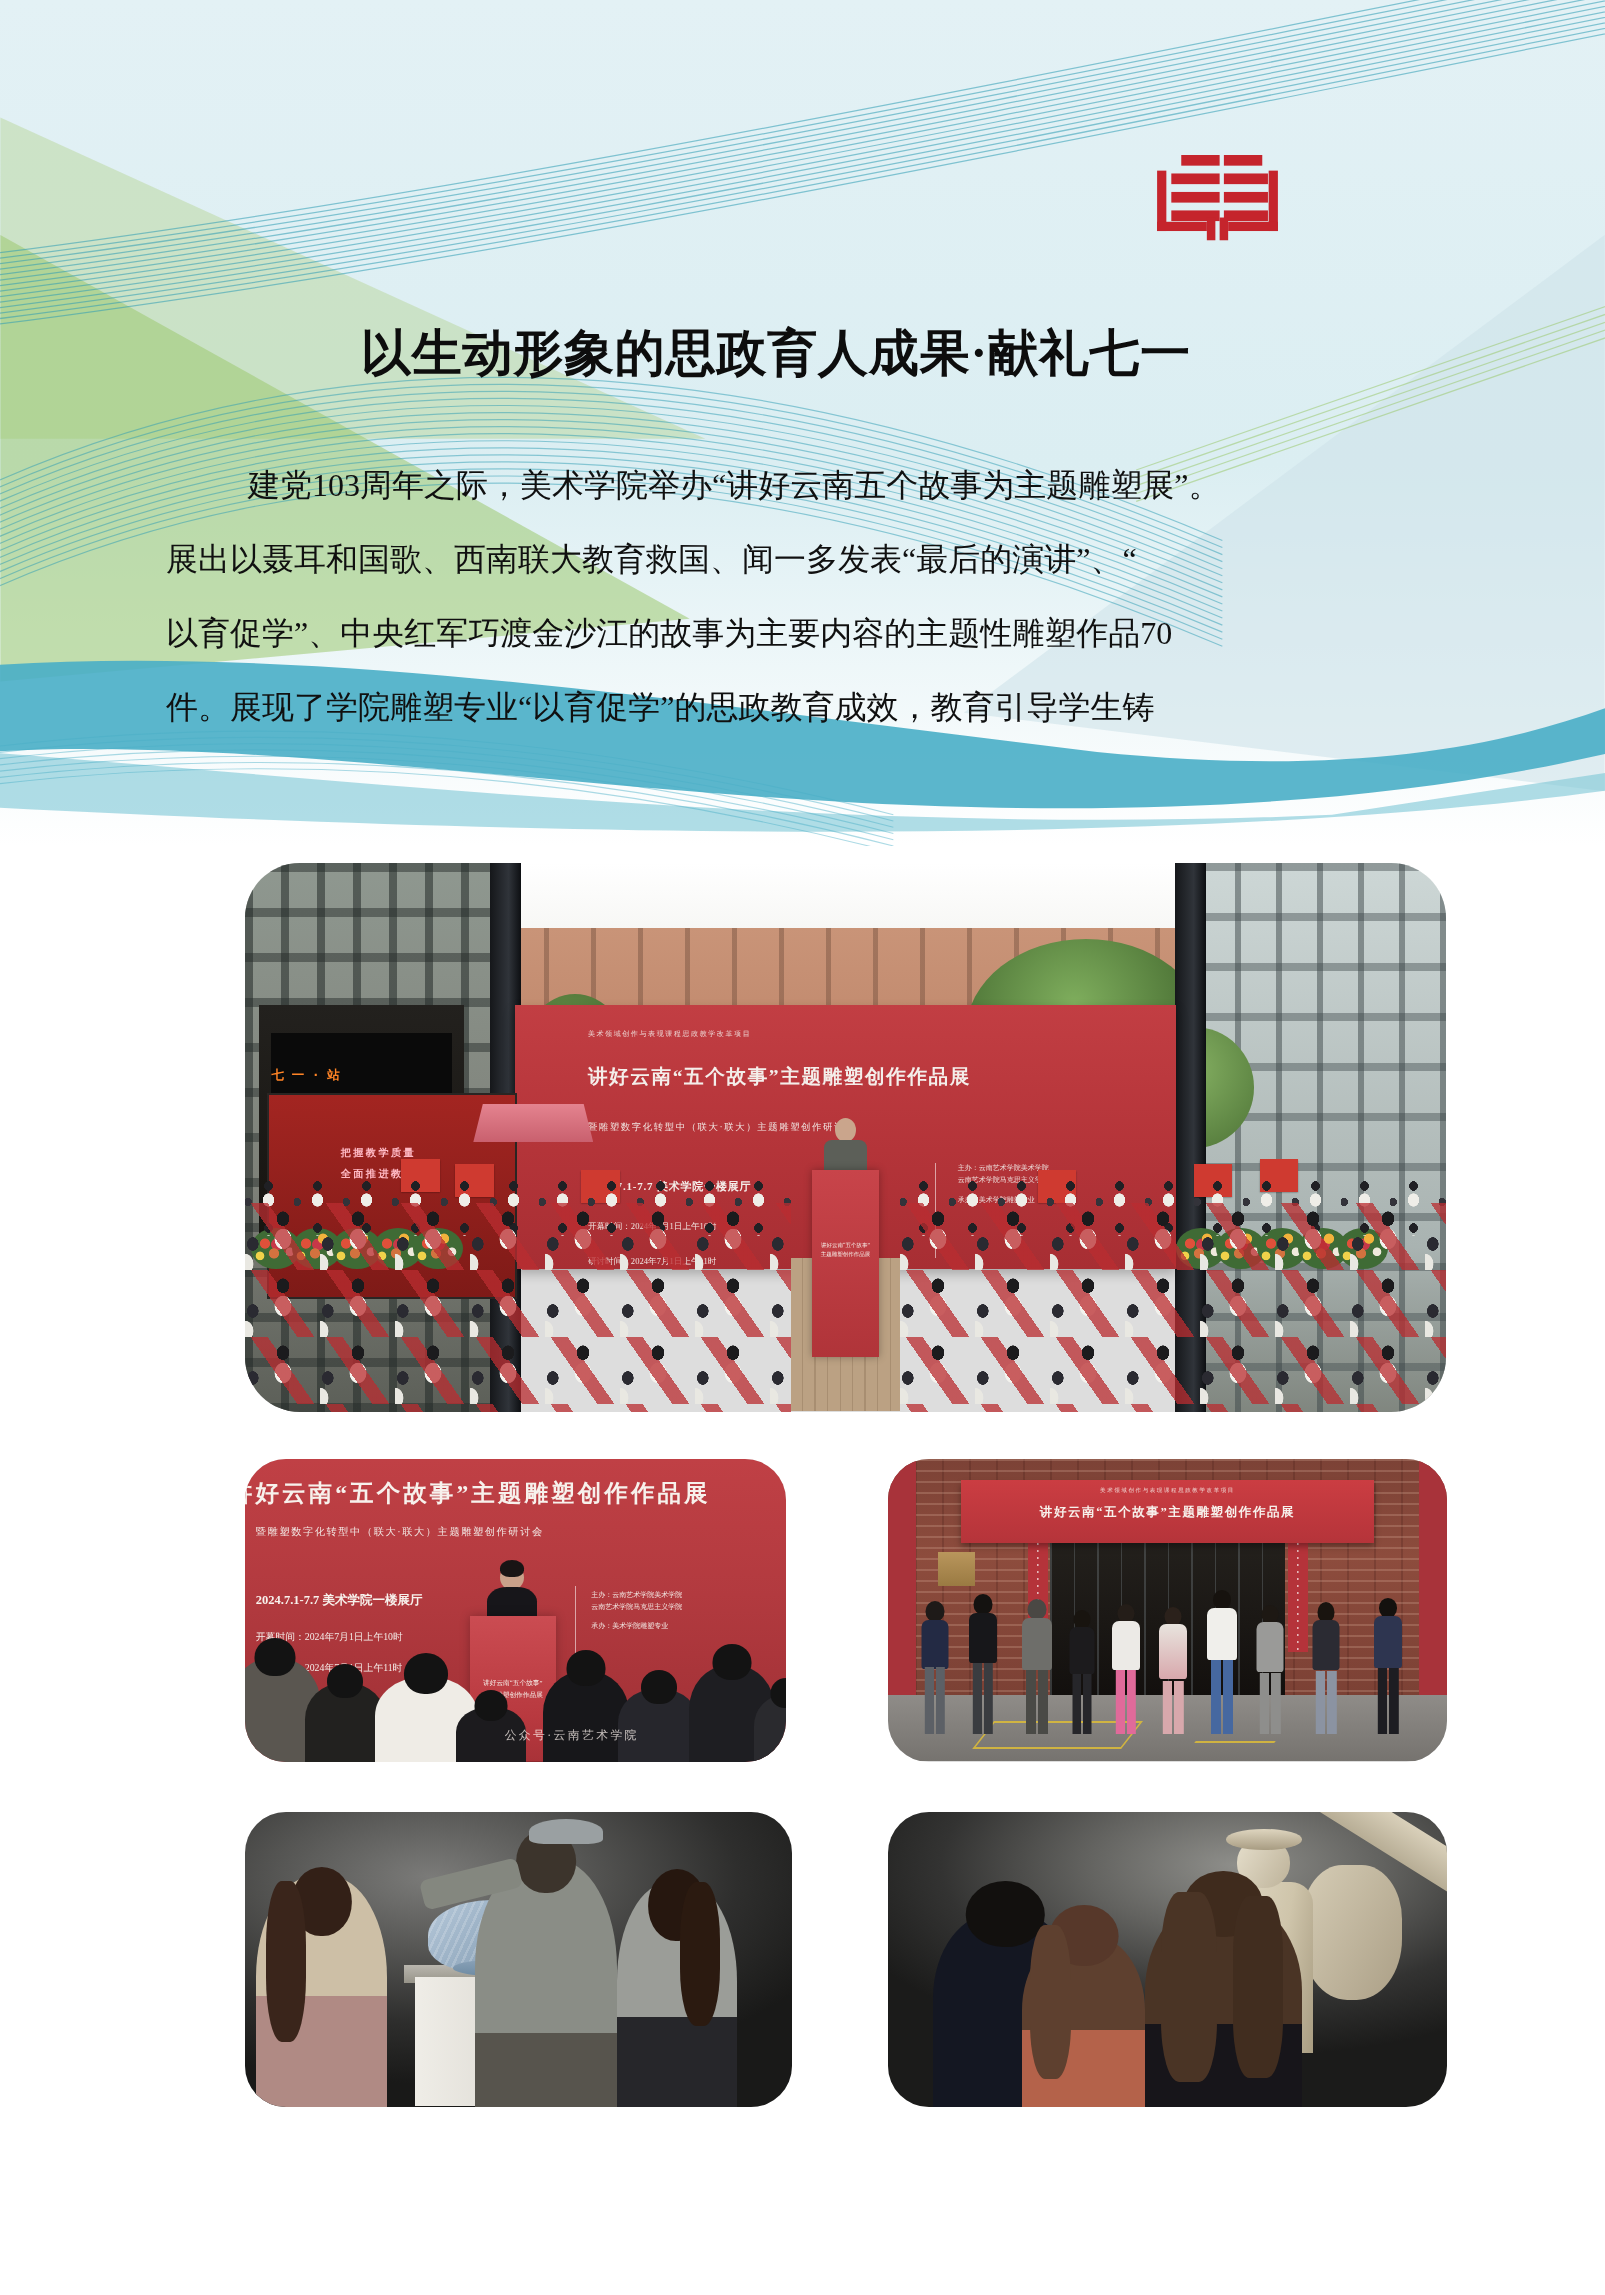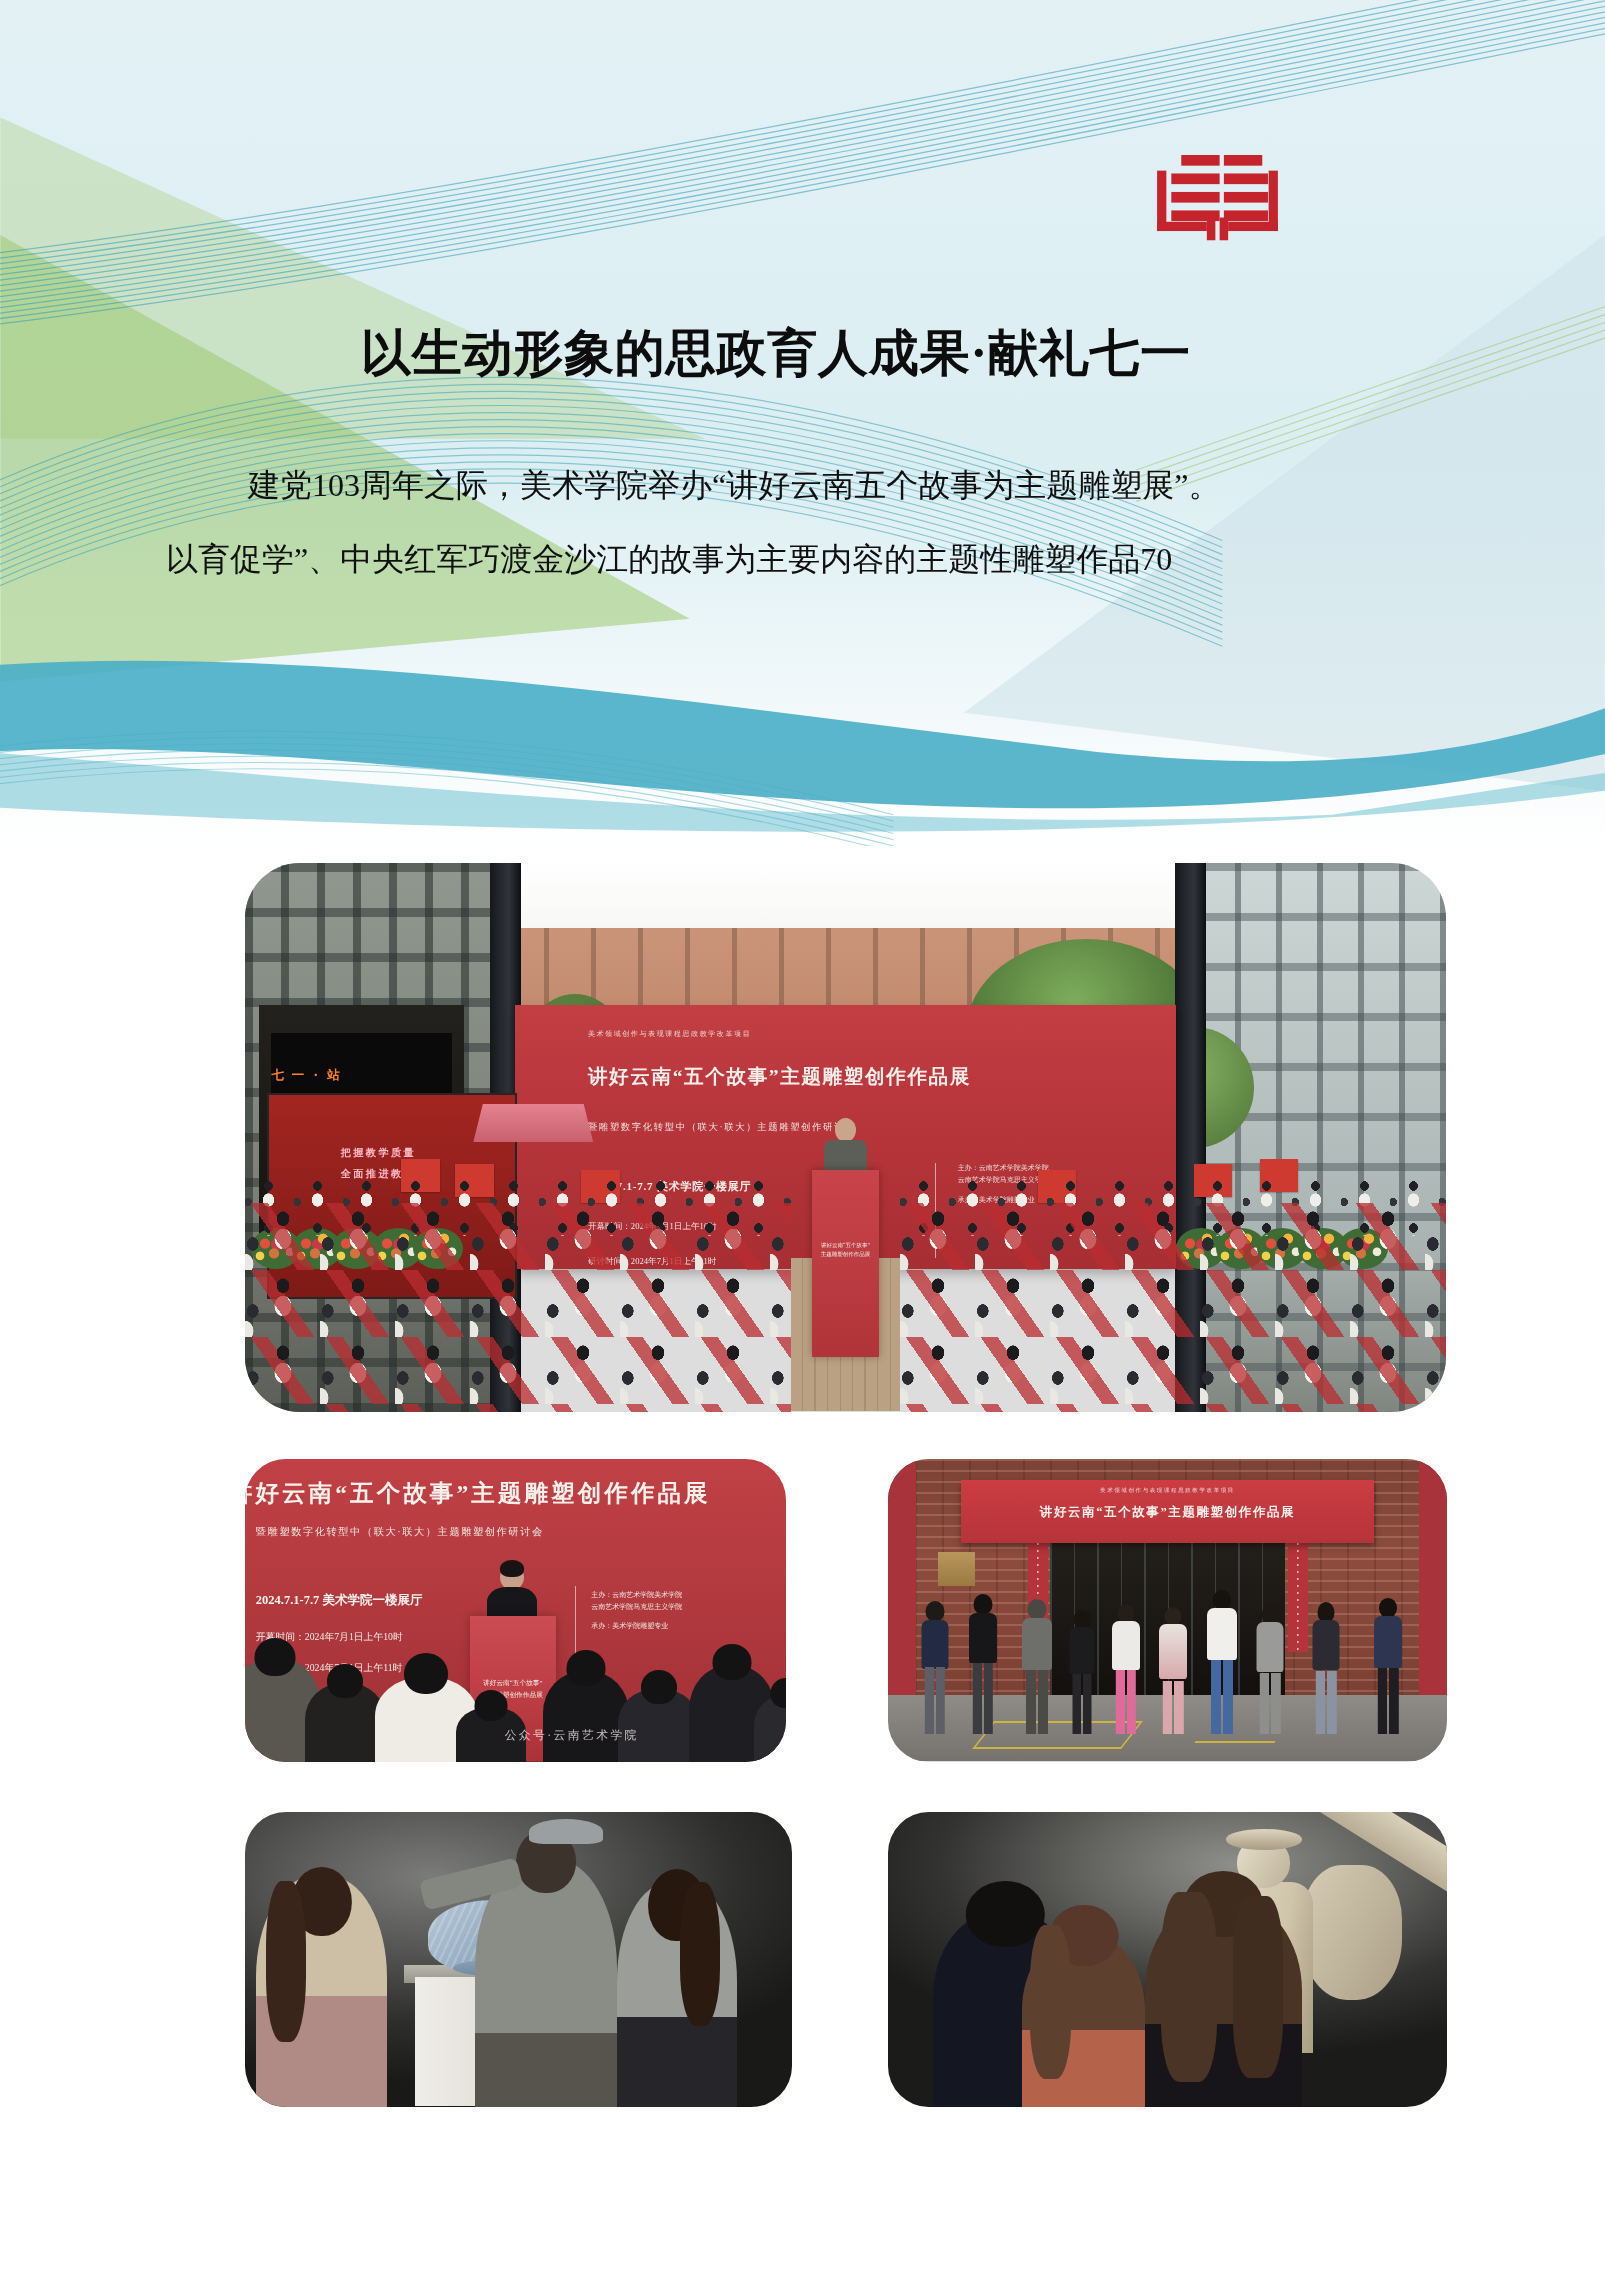--- a/index.html
+++ b/index.html
@@ -269,21 +269,23 @@
           <rect x="80" y="96" width="12" height="32"></rect>
             <rect x="98" y="96" width="12" height="32"></rect>
         </g>
       </svg>
     </div>
 
     <h1 class="title">以生动形象的思政育人成果·献礼七一</h1>
 
     <div class="article">
       <div class="line indent">建党103周年之际，美术学院举办“讲好云南五个故事为主题雕塑展”。</div>
+      <div class="line">展出以聂耳和国歌、西南联大教育救国、闻一多发表“最后的演讲”、“</div>
       <div class="line">以育促学”、中央红军巧渡金沙江的故事为主要内容的主题性雕塑作品70</div>
+      <div class="line">件。展现了学院雕塑专业“以育促学”的思政教育成效，教育引导学生铸</div>
     </div>
   </div>
 
   <figure class="photo main">
     <div class="pm-sky"></div>
     <div class="pm-bldg-left"></div>
     <div class="pm-bldg-right"></div>
     <div class="pm-bldg-back"></div>
     <div class="pm-tree" style="left:23%;top:24%;width:9%;height:24%;background:radial-gradient(circle at 40% 40%,#6f9a4e,#41632e);"></div>
     <div class="pm-tree" style="left:60%;top:14%;width:20%;height:34%;background:radial-gradient(circle at 45% 35%,#7fae5d,#4a7034 70%,#35522a);"></div>

